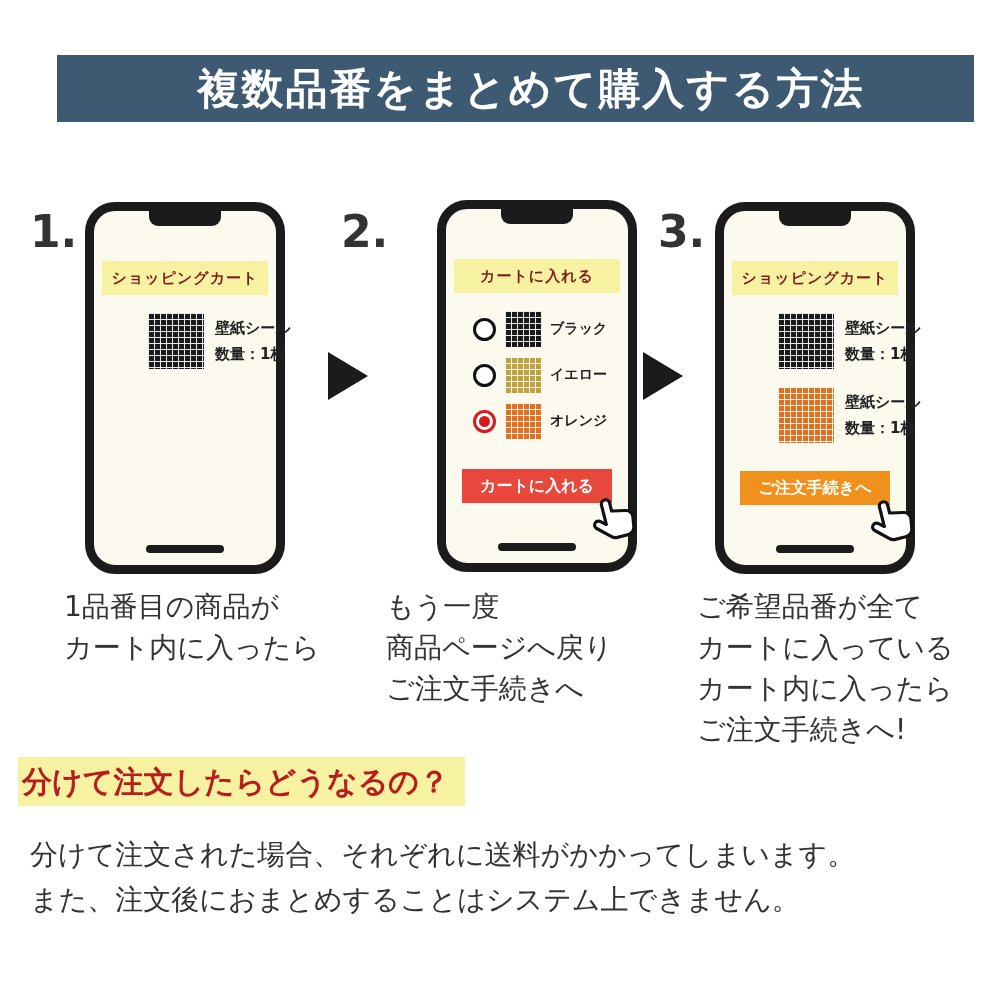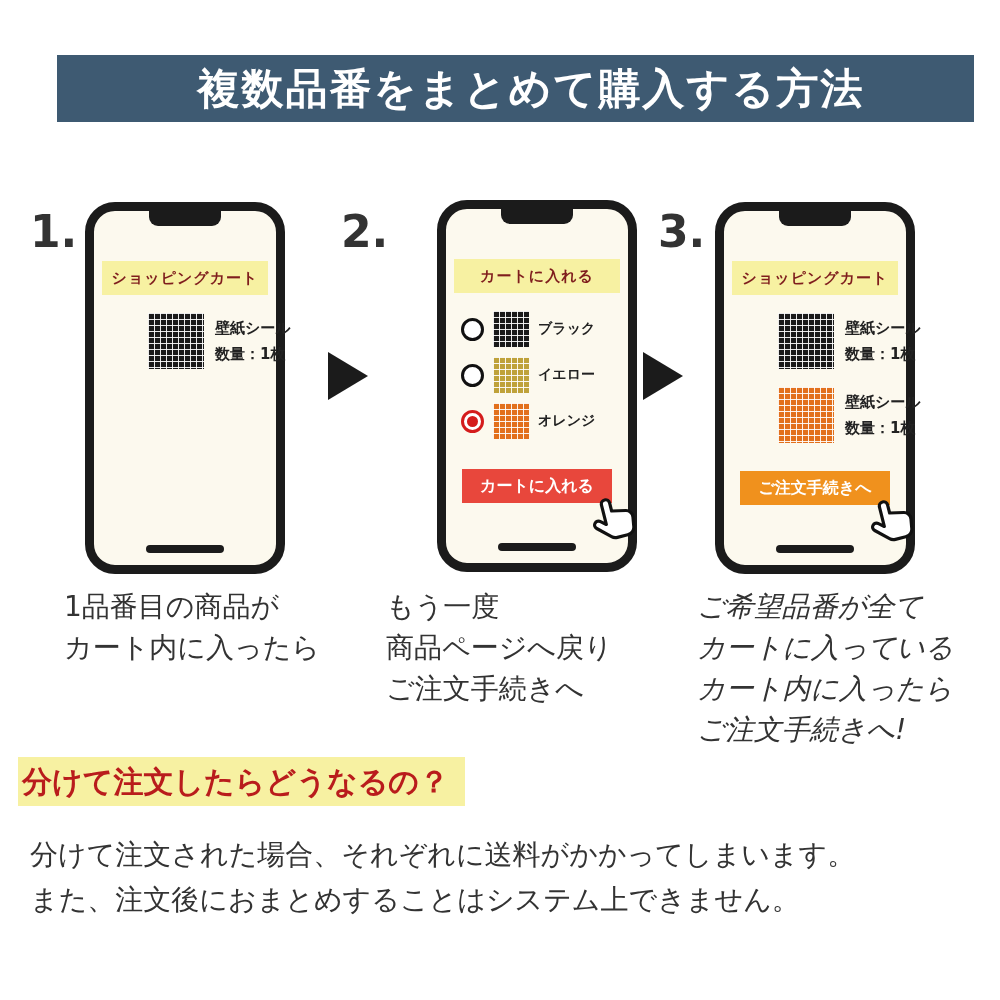--- a/index.html
+++ b/index.html
@@ -78,21 +78,21 @@
     background-size: 6px 6px;
     flex: none;
   }
   .swatch.lg { width: 56px; height: 56px; }
   .swatch.sm { width: 36px; height: 36px; }
   .swatch.black  { background-color: var(--color-swatch-black, #1a1a1a); }
   .swatch.yellow { background-color: var(--color-swatch-yellow, #bfa23a); }
   .swatch.orange { background-color: var(--color-swatch-orange, #e2701c); }
 
   
-  .options { margin-top: 18px; }
+  .options { margin-top: 18px; padding-left: 12px; }
   .option-row { display: flex; align-items: center; gap: 9px; margin: 0 0 10px 15px; }
   .radio {
     width: 17px; height: 17px; border: 3px solid #111; border-radius: 50%;
     background: #fff; position: relative; flex: none;
   }
   .radio.selected { border-color: var(--color-radio-selected, #d41c1c); }
   .radio.selected::after {
     content: ""; position: absolute; inset: 3px;
     background: var(--color-radio-selected, #d41c1c); border-radius: 50%;
   }
@@ -111,21 +111,21 @@
   
   .hand {
     position: absolute; right: -34px; bottom: -46px;
     width: 58px; height: 58px; transform: rotate(-14deg); z-index: 5;
   }
 
   
   .caption { position: absolute; font-size: 28px; font-weight: 500; color: #333; line-height: 41px; }
   #caption1 { left: 64px;  top: 586px; }
   #caption2 { left: 386px; top: 586px; }
-  #caption3 { left: 697px; top: 586px; font-style: italic; }
+  #caption3 { left: 697px; top: 586px; }
 
   
   .faq-heading {
     position: absolute; left: 18px; top: 762px;
     font-size: 30px; font-weight: bold; color: #b91c1c;
   }
   .faq-heading span {
     background: var(--color-highlight, #f7f1a2);
     padding: 7px 16px 7px 4px;
   }

